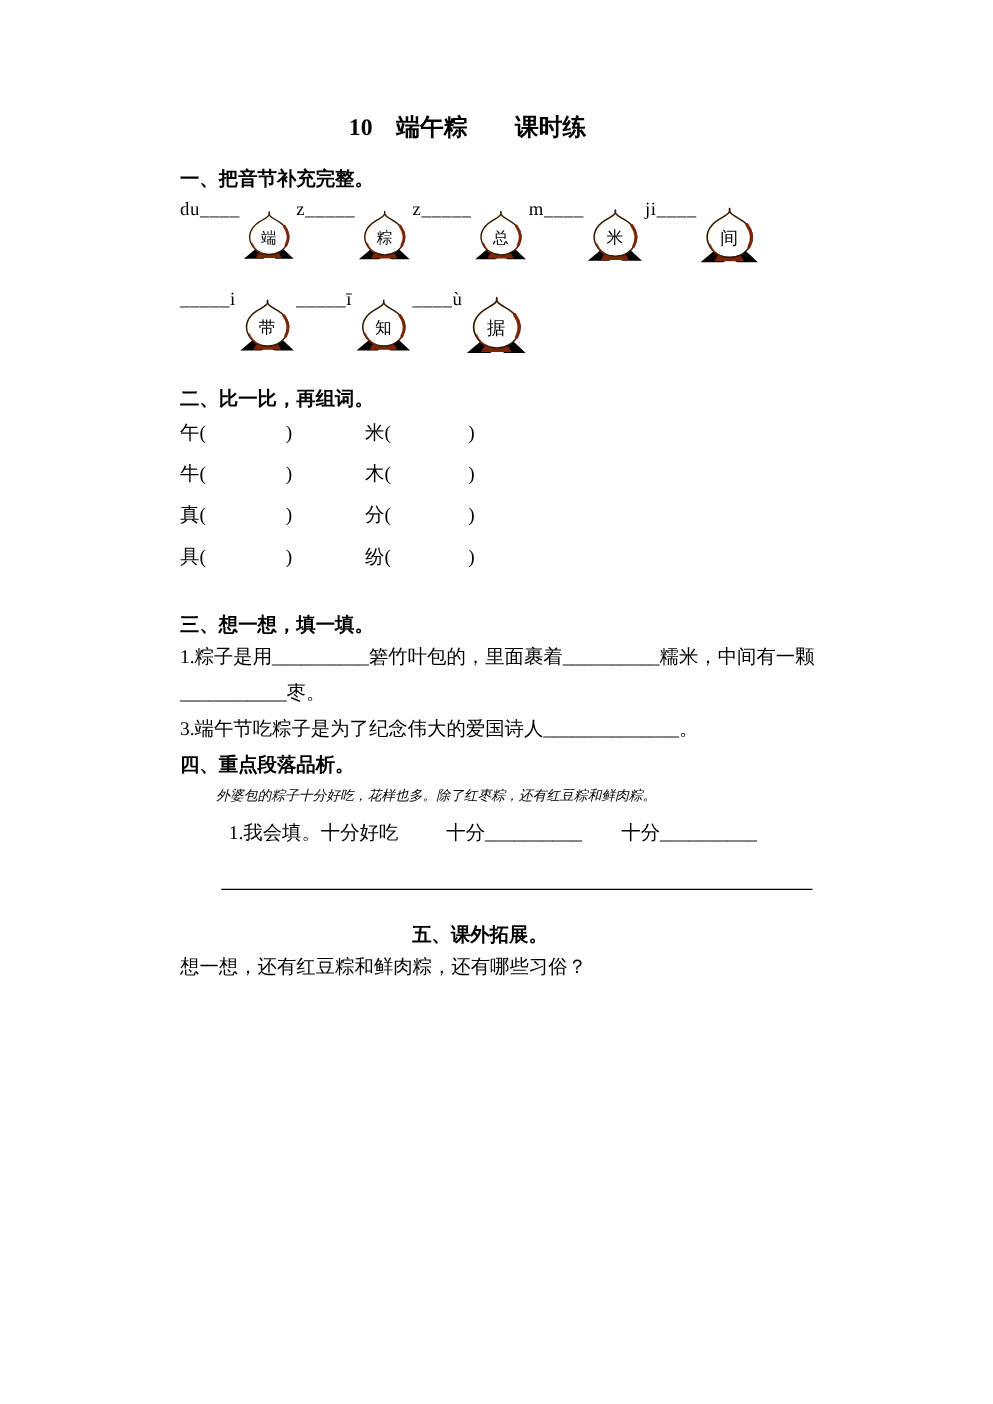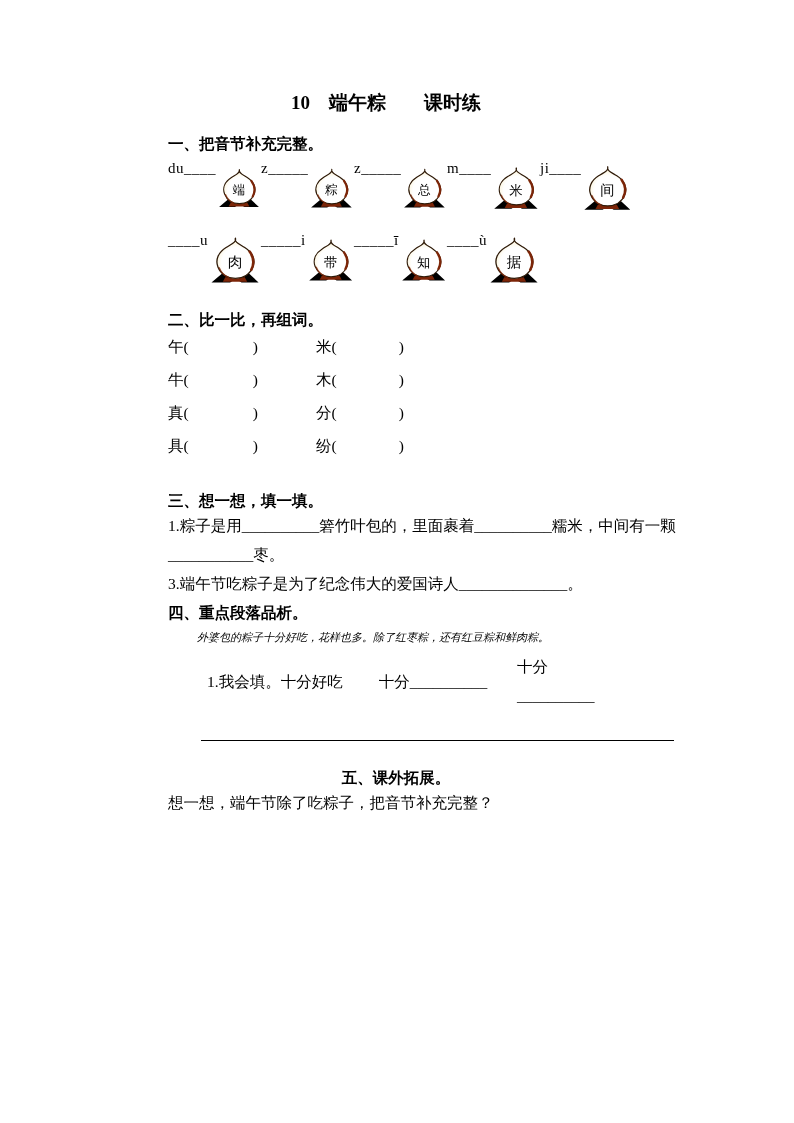--- a/index.html
+++ b/index.html
@@ -6,21 +6,20 @@
   html, body { margin: 0; padding: 0; background: #ffffff; }
   .page {
     position: relative;
     width: 700px;
     height: 1123px;
     background: #ffffff;
     color: #000000;
     font-family: "Liberation Serif", serif;
     font-size: 15px;
     overflow: hidden;
-    padding-left: 24px;
   }
   .content { padding: 90px 76px 0 144px; }
 
   .doc-title {
     text-align: center;
     font-weight: 700;
     font-size: 19px;
     line-height: 26px;
     margin-right: 20px;
   }
@@ -169,31 +168,20 @@
           <path d="M32.5,2.5 C34,7.5 28,9.5 21,14 C11.5,20 7.5,29 11,38 C14.5,47 23,52 32.5,52 C42,52 50.5,47 54,38 C57.5,29 53.5,20 44,14 C37,9.5 31,7.5 32.5,2.5 Z" fill="url(#peachGrad)" stroke="#2e1a08" stroke-width="1.6" stroke-linejoin="round"></path>
           <path d="M50,19 C55,26 56,34 52,41.5" fill="none" stroke="#7c2508" stroke-width="3.2" stroke-linecap="round"></path>
           <path d="M12.5,39 C15,45 19,49 24,50.8" fill="none" stroke="#7c2508" stroke-width="1.8" stroke-linecap="round" opacity="0.8"></path>
           <text x="32" y="34" text-anchor="middle" dominant-baseline="middle">间</text>
         </svg>
       </div>
     </div>
 
     <div class="syllable-grid row2">
       <div class="syl">
-        <div class="pinyin">____u</div>
-        <svg class="peach" viewBox="0 0 64 60">
-          <path d="M3,57 L22,41 L33,49 L44,41 L61,57 L40,57 L33,52.5 L26,57 Z" fill="#000"></path>
-          <path d="M20,50.5 L44,50.5 L47,56 L17,56 Z" fill="#7c2508"></path>
-          <path d="M32.5,2.5 C34,7.5 28,9.5 21,14 C11.5,20 7.5,29 11,38 C14.5,47 23,52 32.5,52 C42,52 50.5,47 54,38 C57.5,29 53.5,20 44,14 C37,9.5 31,7.5 32.5,2.5 Z" fill="url(#peachGrad)" stroke="#2e1a08" stroke-width="1.6" stroke-linejoin="round"></path>
-          <path d="M50,19 C55,26 56,34 52,41.5" fill="none" stroke="#7c2508" stroke-width="3.2" stroke-linecap="round"></path>
-          <path d="M12.5,39 C15,45 19,49 24,50.8" fill="none" stroke="#7c2508" stroke-width="1.8" stroke-linecap="round" opacity="0.8"></path>
-          <text x="32" y="34" text-anchor="middle" dominant-baseline="middle">肉</text>
-        </svg>
-      </div>
-      <div class="syl">
         <div class="pinyin">_____i</div>
         <svg class="peach" viewBox="0 0 64 60">
           <path d="M3,57 L22,41 L33,49 L44,41 L61,57 L40,57 L33,52.5 L26,57 Z" fill="#000"></path>
           <path d="M20,50.5 L44,50.5 L47,56 L17,56 Z" fill="#7c2508"></path>
           <path d="M32.5,2.5 C34,7.5 28,9.5 21,14 C11.5,20 7.5,29 11,38 C14.5,47 23,52 32.5,52 C42,52 50.5,47 54,38 C57.5,29 53.5,20 44,14 C37,9.5 31,7.5 32.5,2.5 Z" fill="url(#peachGrad)" stroke="#2e1a08" stroke-width="1.6" stroke-linejoin="round"></path>
           <path d="M50,19 C55,26 56,34 52,41.5" fill="none" stroke="#7c2508" stroke-width="3.2" stroke-linecap="round"></path>
           <path d="M12.5,39 C15,45 19,49 24,50.8" fill="none" stroke="#7c2508" stroke-width="1.8" stroke-linecap="round" opacity="0.8"></path>
           <text x="32" y="34" text-anchor="middle" dominant-baseline="middle">带</text>
         </svg>
       </div>
@@ -288,16 +276,16 @@
     <div class="sec-head sec4-head">四、重点段落品析。</div>
     <div class="s4-quote">外婆包的粽子十分好吃，花样也多。除了红枣粽，还有红豆粽和鲜肉粽。</div>
     <div class="s4-item1">
       <span class="s4-part1">1.我会填。十分好吃</span>
       <span class="s4-part2">十分__________</span>
       <span>十分__________</span>
     </div>
     <div class="answer-line"></div>
 
     <div class="sec-head sec5-head">五、课外拓展。</div>
-    <div class="s5-line">想一想，端午节除了吃粽子，把音节补充完整？</div>
+    <div class="s5-line">想一想，还有红豆粽和鲜肉粽，还有哪些习俗？</div>
 
   </div>
 </div>
 
 </body></html>

